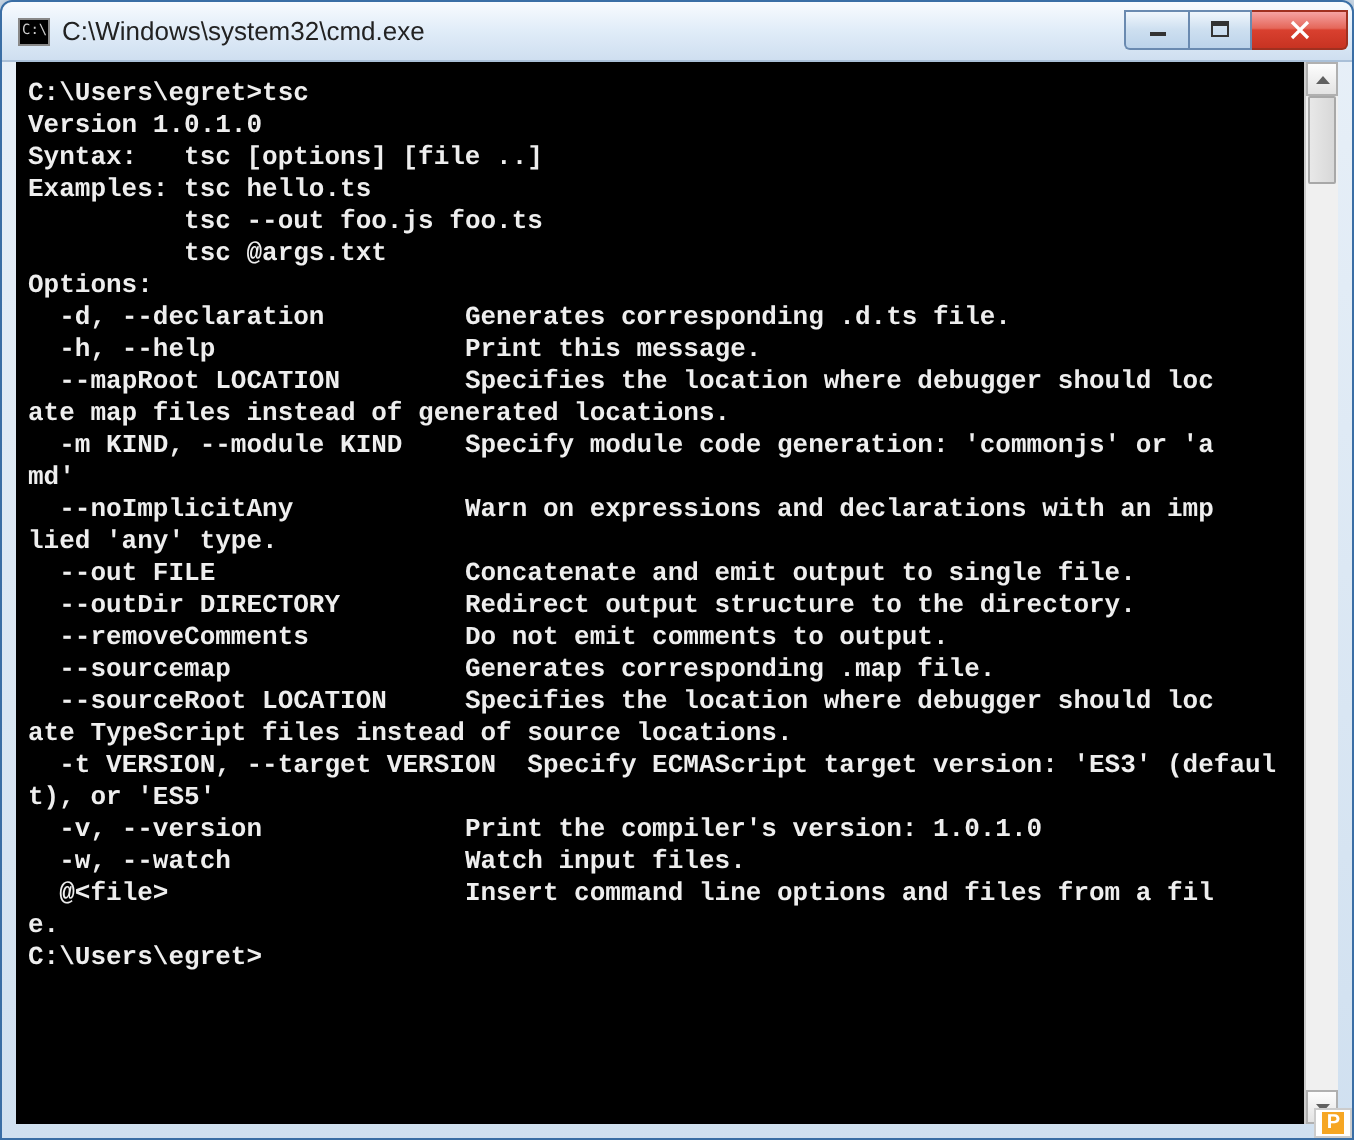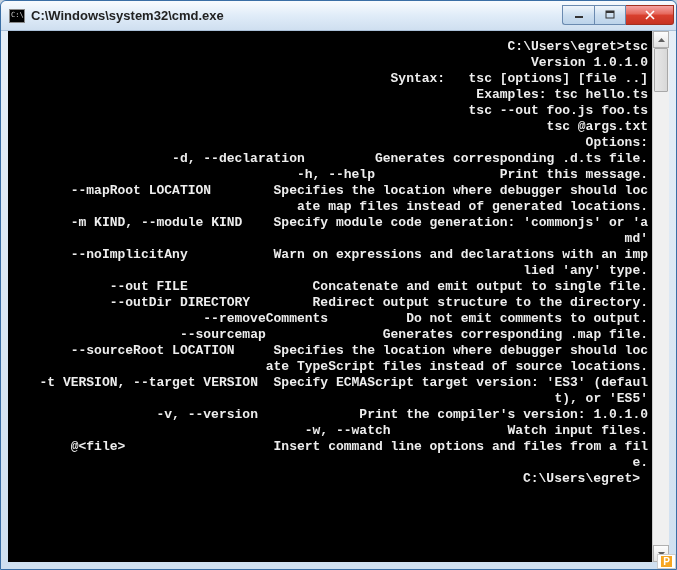--- a/index.html
+++ b/index.html
@@ -44,21 +44,20 @@
 .titlebar-icon-inner {
   color: #ccc;
   font-size: 7px;
   font-family: monospace;
   line-height: 7px;
 }
 .titlebar-text {
   flex: 1;
   font-size: 13px;
   color: #222;
-  font-weight: bold;
 }
 .window-controls {
   display: flex;
   height: 22px;
   margin-right: 2px;
 }
 .win-btn {
   width: 32px;
   height: 20px;
   border: 1px solid #6a8ab0;
@@ -93,21 +92,20 @@
   flex: 1;
   padding: 8px 4px 2px 6px;
   font-family: "Consolas", "Courier New", monospace;
   font-size: 13px;
   line-height: 16px;
   color: #eeeeee;
   font-weight: bold;
   white-space: pre-wrap;
   word-break: break-all;
   overflow: hidden;
-  text-align: right;
 }
 .scrollbar {
   width: 17px;
   background: #efefef;
   display: flex;
   flex-direction: column;
   border-left: 1px solid #ccc;
 }
 .sb-btn {
   height: 17px;

